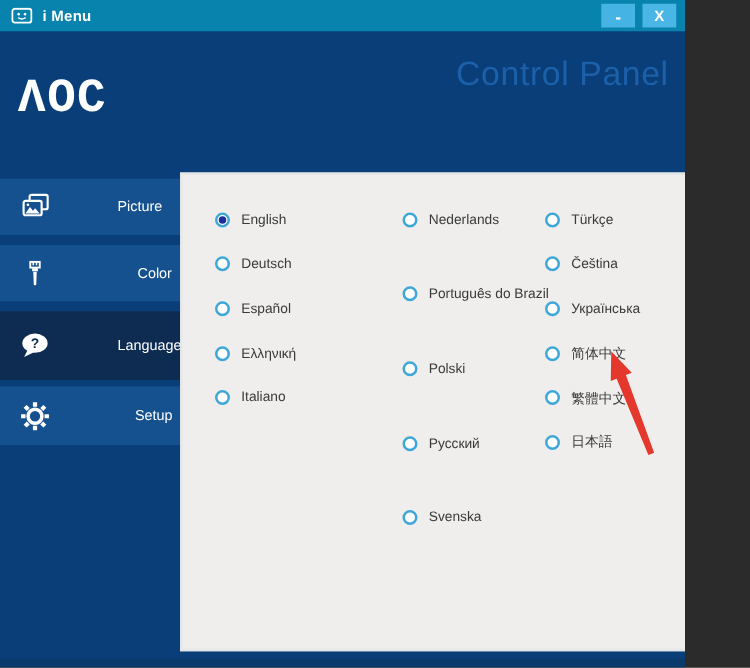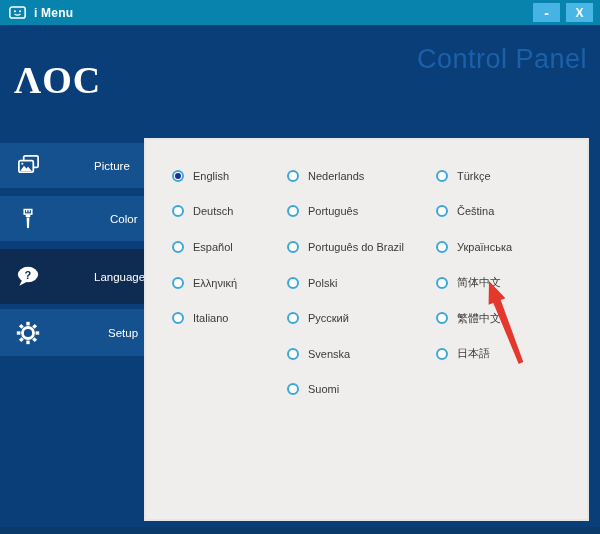--- a/index.html
+++ b/index.html
@@ -1,40 +1,40 @@
 <!DOCTYPE html>
 <html><head>
 <meta charset="utf-8">
 <style>
   * { margin:0; padding:0; box-sizing:border-box; }
   html,body { background:#2b2b2b; }
   body { font-family:"Liberation Sans", sans-serif; }
   #window {
-    position:relative; width:600px; height:534px;
+    position:relative; width:548px; height:534px;
     background:#0a3e79; overflow:hidden;
   }
   
   .titlebar {
     position:absolute; left:0; top:0; width:600px; height:25px;
     background:#0783ad; display:flex; align-items:center;
   }
   .titlebar .app-icon { margin-left:9px; display:flex; }
   .titlebar .app-title { color:#fff; font-size:12px; font-weight:700; margin-left:8px; letter-spacing:.2px; }
   .win-btn {
     position:absolute; top:3px; width:27px; height:19px;
     background:#45b3e3; color:#fff; display:flex; align-items:center; justify-content:center;
     font-size:12px; font-weight:700; cursor:pointer; line-height:1;
   }
   .win-btn.min { right:40px; font-size:14px; }
   .win-btn.close { right:7px; background:#4ab6e6; }
   
   .logo {
     position:absolute; left:14px; top:58px;
     color:#fff; font-size:38px; font-weight:800; letter-spacing:1px;
-    font-family:Liberation Serif, serif;
+    font-family:Liberation Mono, monospace;
   }
   .header-title {
     position:absolute; right:13px; top:44px;
     color:#1c60a9; font-size:27px; font-weight:400; letter-spacing:.5px;
   }
   
   .side-item {
     position:absolute; left:0; width:144px; background:#15518e;
     display:flex; align-items:center; cursor:pointer;
   }
@@ -46,21 +46,21 @@
   .side-item.setup   { top:309px; height:47px;gap:14px; }
   
   .panel {
     position:absolute; left:144px; top:138px; width:445px; height:383px;
     background:#efeeec; border:2px solid #e4e6e8;
   }
   .lang-col {
     position:absolute; top:18px; display:flex; flex-direction:column;
   }
   .lang-col.c0 { left:26px; }
-  .lang-col.c1 { left:141px; }
+  .lang-col.c1 { left:176px;gap:24px; }
   .lang-col.c2 { left:290px; }
   .lang-item {
     height:35.6px; display:flex; align-items:center; cursor:pointer;
   }
   .radio {
     width:12px; height:12px; border:2px solid #3ea7d9; border-radius:50%;
     background:#fff; position:relative; flex:0 0 auto;
   }
   .radio.checked::after {
     content:""; position:absolute; left:50%; top:50%;
@@ -179,41 +179,33 @@
       </div>
     </div>
 
     <div class="lang-col c1">
       <div class="lang-item">
         <span class="radio"></span>
         <span class="l-label">Nederlands</span>
       </div>
       <div class="lang-item">
         <span class="radio"></span>
-        <span class="l-label">Português</span>
-      </div>
-      <div class="lang-item">
-        <span class="radio"></span>
         <span class="l-label">Português do Brazil</span>
       </div>
       <div class="lang-item">
         <span class="radio"></span>
         <span class="l-label">Polski</span>
       </div>
       <div class="lang-item">
         <span class="radio"></span>
         <span class="l-label">Русский</span>
       </div>
       <div class="lang-item">
         <span class="radio"></span>
         <span class="l-label">Svenska</span>
-      </div>
-      <div class="lang-item">
-        <span class="radio"></span>
-        <span class="l-label">Suomi</span>
       </div>
     </div>
 
     <div class="lang-col c2">
       <div class="lang-item">
         <span class="radio"></span>
         <span class="l-label">Türkçe</span>
       </div>
       <div class="lang-item">
         <span class="radio"></span>

